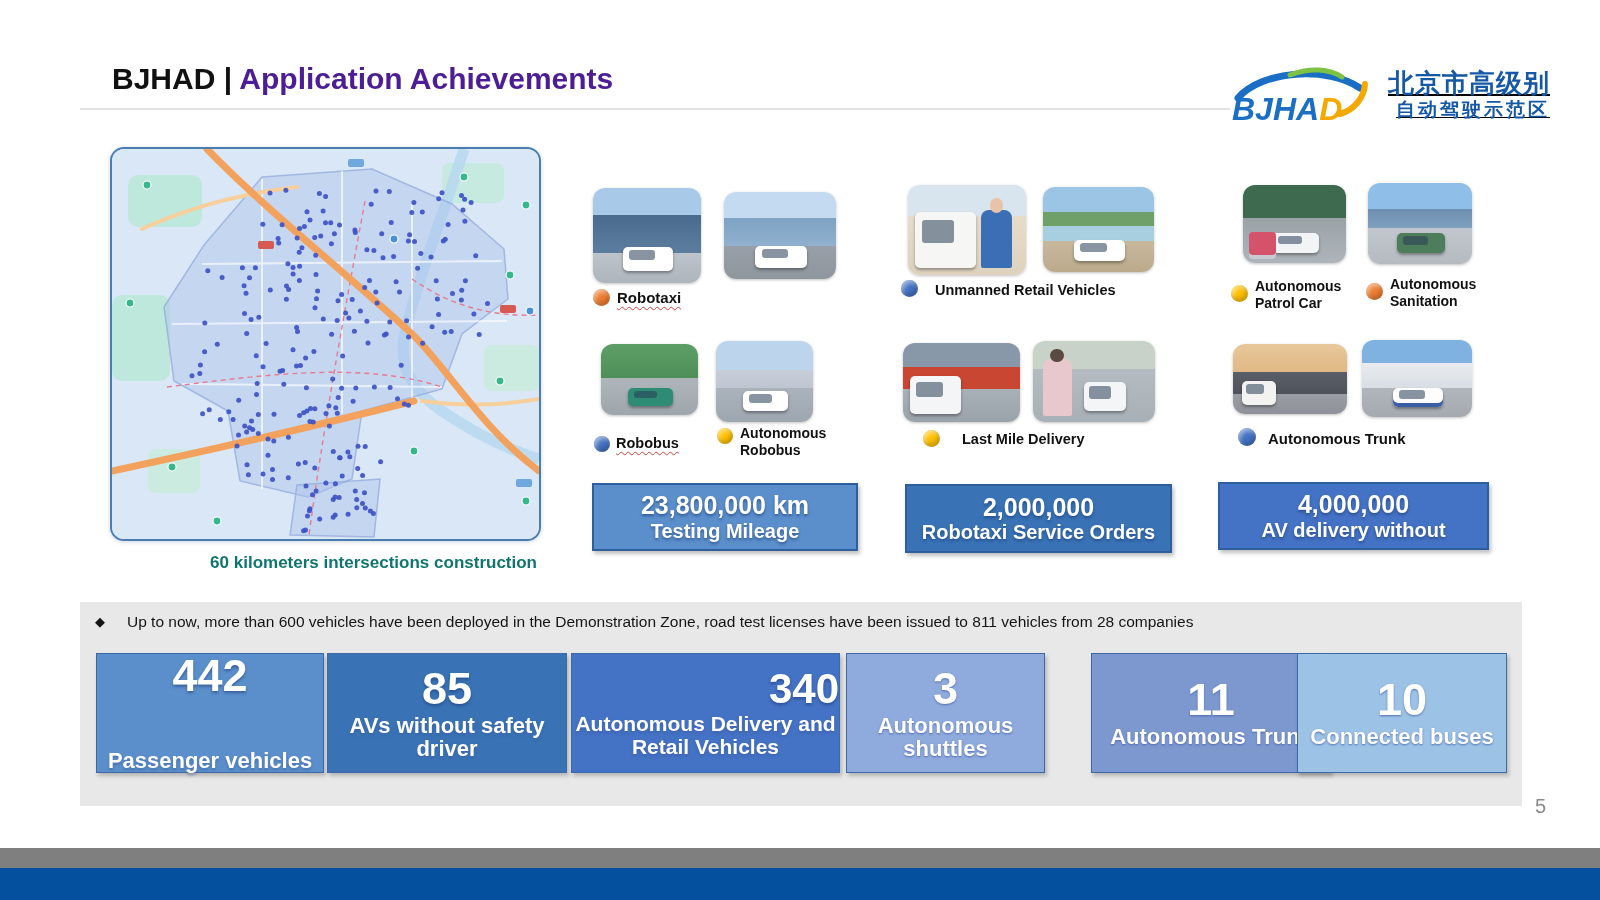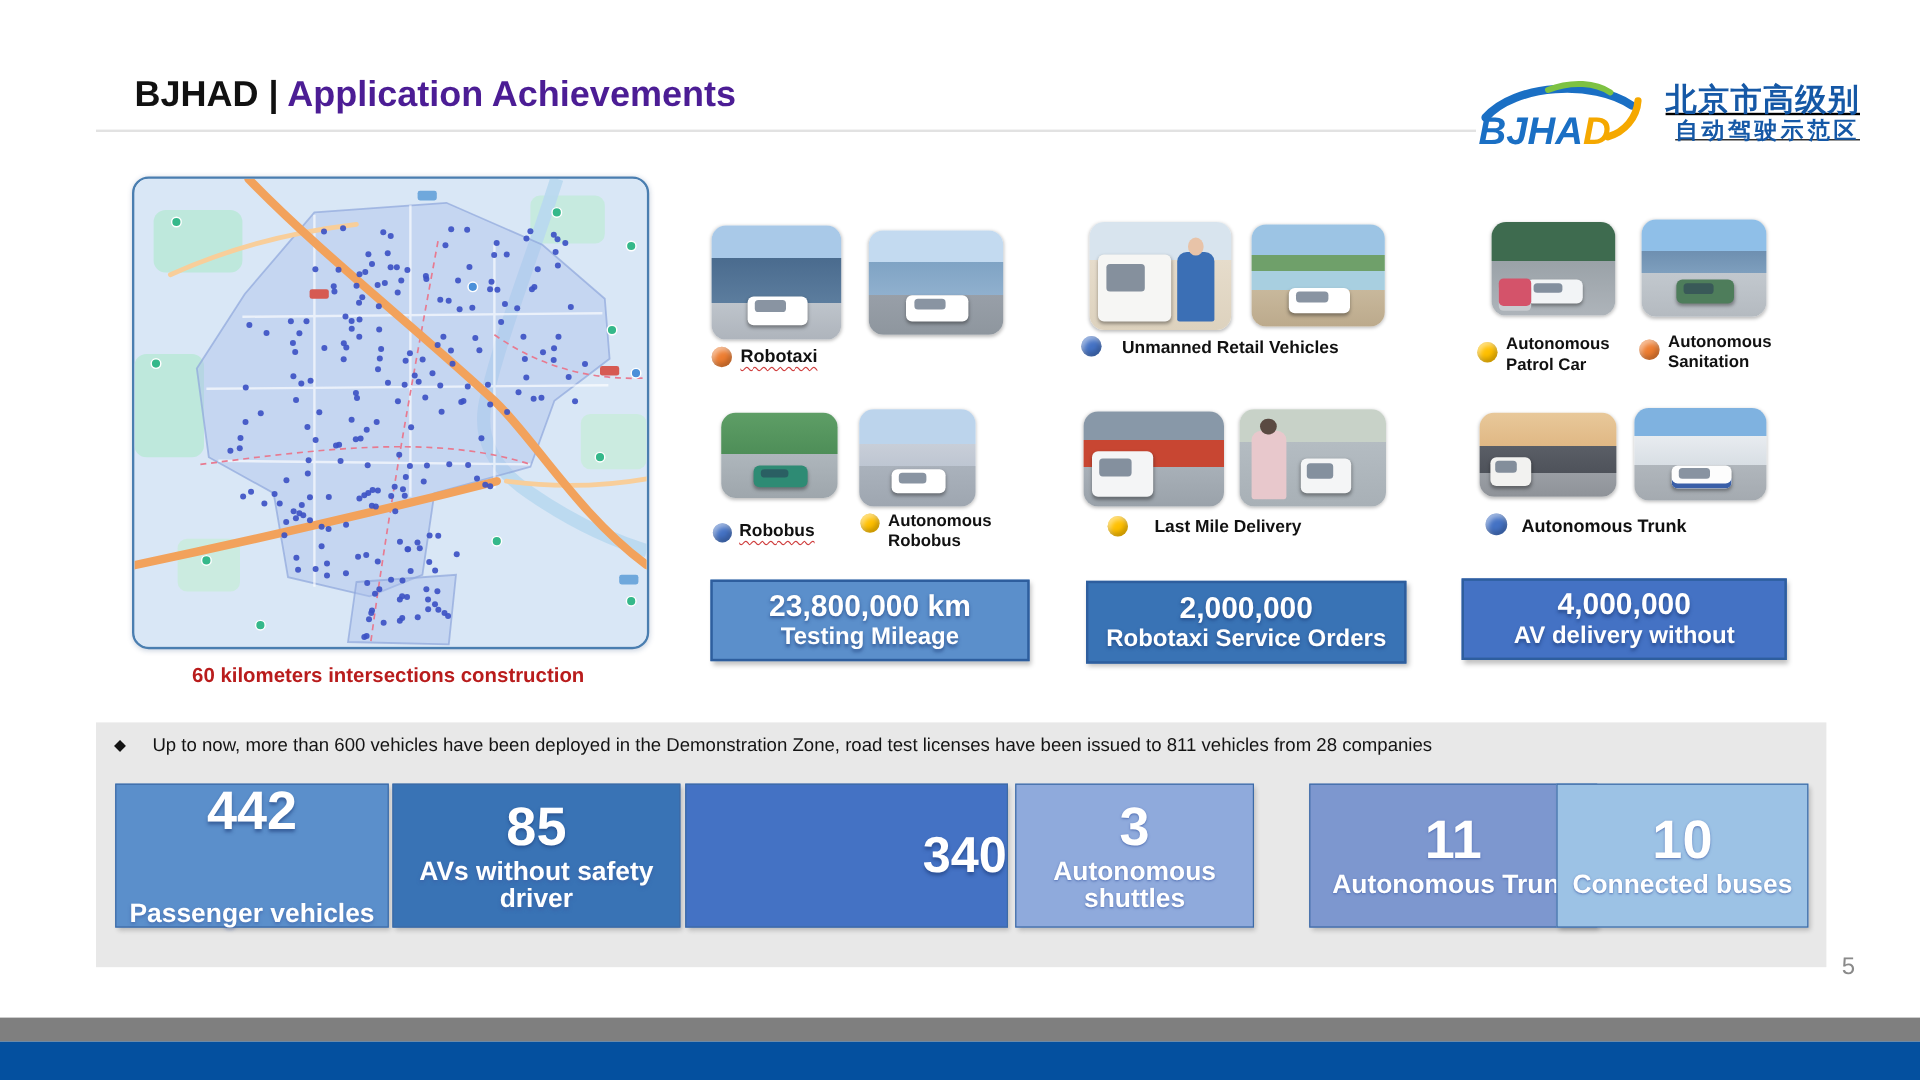--- a/index.html
+++ b/index.html
@@ -14,22 +14,22 @@
   .title .blue{color:#4c1d95;}
   .rule{position:absolute;left:80px;top:108px;width:1150px;height:2px;background:#E2E2E2;}
   .logo{position:absolute;right:50px;top:62px;display:flex;align-items:center;gap:10px;text-decoration:underline;}
   .logo .cn{color:#1558A6;font-weight:bold;line-height:1.15;}
   .logo .cn .l1{font-size:26px;letter-spacing:1px;}
   .logo .cn .l2{font-size:19px;letter-spacing:3px;text-align:right;}
   
   .map{position:absolute;left:110px;top:147px;width:427px;height:390px;border:2px solid #4A7EB0;
        border-radius:14px;overflow:hidden;background:#D9E7F6;box-shadow:0 1px 4px rgba(60,90,140,.25);}
   .map svg{display:block;width:100%;height:100%;}
-  .map-caption{position:absolute;left:110px;top:553px;width:427px;text-align:center;
-       font-size:17px;font-weight:bold;color:#b91c1c;}
+  .map-caption{position:absolute;left:110px;top:553px;width:427px;text-align:right;
+       font-size:17px;font-weight:bold;color:#0f766e;}
   
   .photo{position:absolute;border-radius:12px;overflow:hidden;box-shadow:0 1px 3px rgba(0,0,0,.25);}
   .veh{position:absolute;bottom:13%;left:28%;width:46%;height:25%;background:#fff;border-radius:5px;
        box-shadow:0 2px 3px rgba(0,0,0,.35);}
   .veh::after{content:'';position:absolute;left:12%;top:14%;width:52%;height:42%;
        background:rgba(40,60,85,.55);border-radius:3px;}
   .p1{background:linear-gradient(180deg,#A9C9E8 0%,#A9C9E8 28%,#4A6B8E 28%,#5C7D9E 68%,#BEC4CB 68%,#AEB4BC 100%);}
   .p2{background:linear-gradient(180deg,#C3DAF0 0%,#C3DAF0 30%,#7FA3C4 30%,#90B0CE 62%,#989FA8 62%,#8E969E 100%);}
   .p3{background:linear-gradient(180deg,#D8E4EE 0%,#D8E4EE 35%,#E6DCCB 35%,#DDD2BE 100%);}
   .p3 .veh{left:6%;width:52%;height:62%;bottom:8%;background:#F6F6F4;}
@@ -490,20 +490,21 @@
   <div class="sbox" style="left: 16px; width: 226px; background: rgb(91, 143, 203); gap: 48px;">
     <div class="v">442</div>
     <div class="l">Passenger vehicles</div>
   </div>
   <div class="sbox" style="left: 247px; width: 238px; background: rgb(57, 115, 181);">
     <div class="v">85</div>
     <div class="l">AVs without safety driver</div>
   </div>
   <div class="sbox" style="left: 491px; width: 267px; background: rgb(68, 114, 196); align-items: flex-end;">
     <div class="v" style="font-size:42px;">340</div>
+    <div class="l" style="font-size:21px;">Autonomous Delivery and Retail Vehicles</div>
   </div>
   <div class="sbox light" style="left: 766px; width: 197px; background: rgb(143, 170, 220);">
     <div class="v">3</div>
     <div class="l">Autonomous shuttles</div>
   </div>
   <div class="sbox light" style="left: 1011px; width: 238px; background: rgb(125, 151, 207);">
     <div class="v">11</div>
     <div class="l">Autonomous Trunk</div>
   </div>
   <div class="sbox light" style="left: 1217px; width: 208px; background: rgb(156, 194, 229);">

